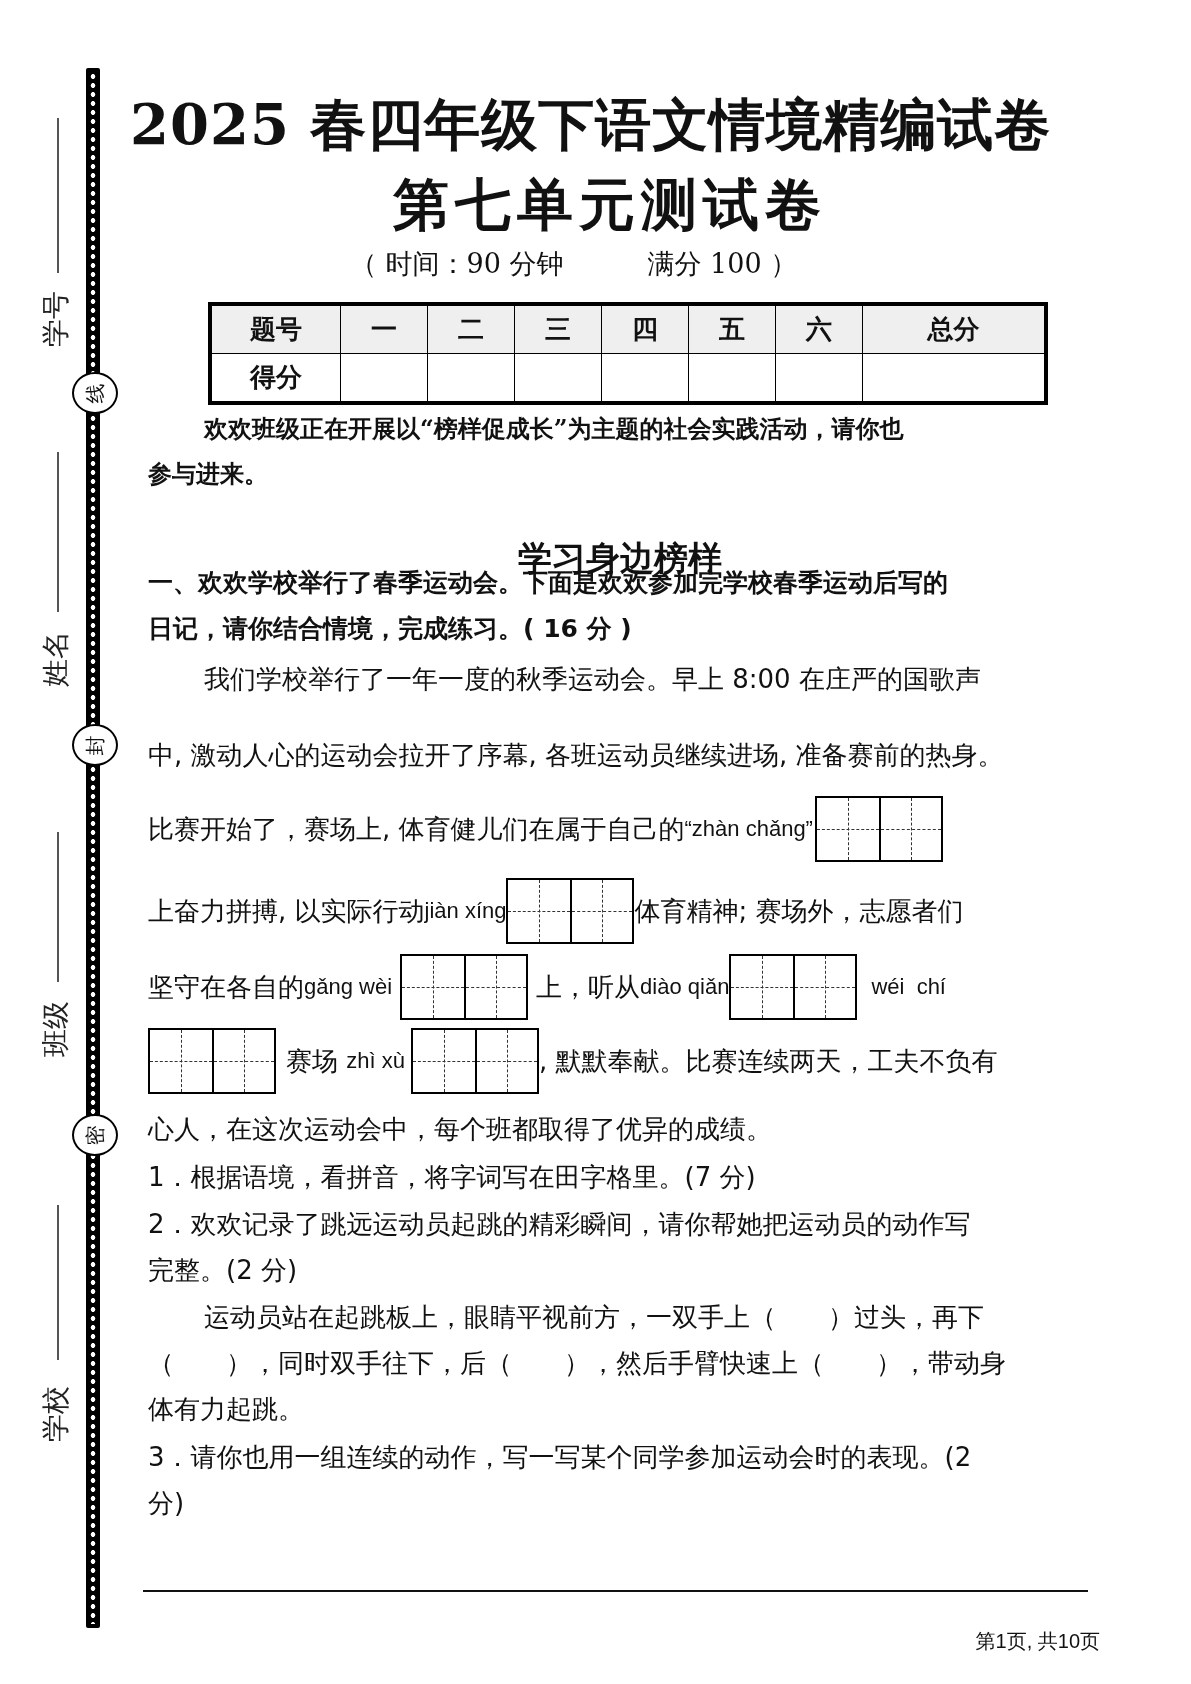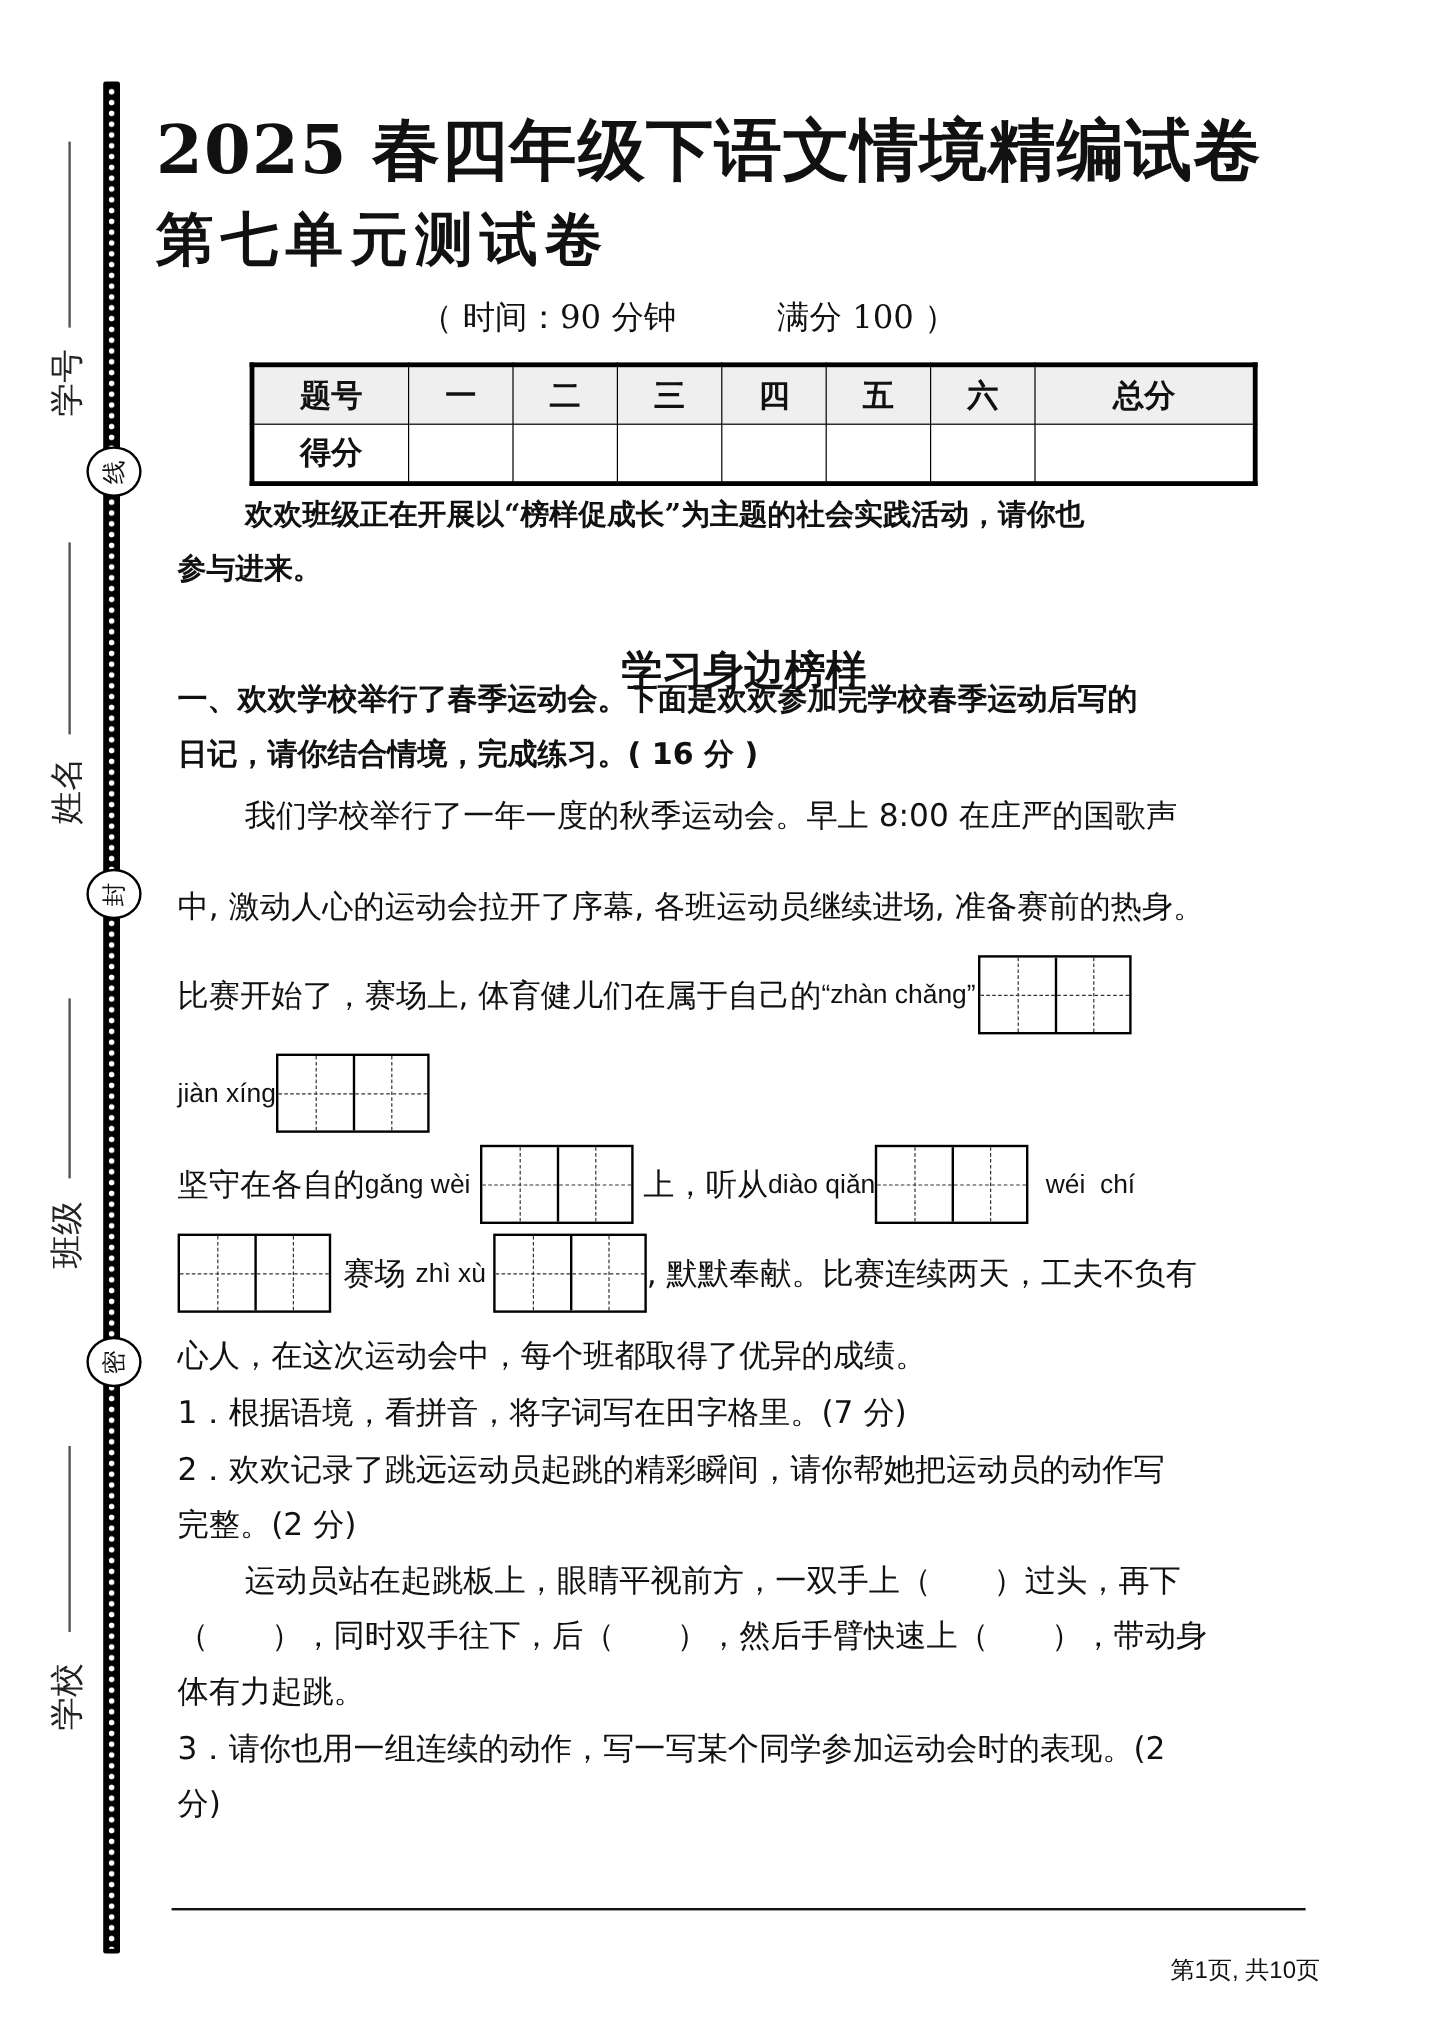--- a/index.html
+++ b/index.html
@@ -16,22 +16,22 @@
           border-radius: 50%; background: #fff; display: flex; align-items: center; justify-content: center;
           font-size: 20px; font-family: "DejaVu Sans", sans-serif; z-index: 2; }
   .seal span { display: inline-block; transform: rotate(-90deg); }
   .side-label { position: absolute; left: 28px; font-size: 28px; font-family: "DejaVu Sans", sans-serif;
                 color: #222; transform: rotate(-90deg); transform-origin: center; white-space: nowrap; }
   .side-line { position: absolute; left: 57px; width: 1.5px; background: #555; }
 
   
   .title1 { position: absolute; left: 130px; top: 88px; width: 960px; text-align: left;
             font-size: 56px; font-weight: bold; letter-spacing: 1px; font-family: "DejaVu Serif", serif; }
-  .title2 { position: absolute; left: 130px; top: 168px; width: 960px; text-align: left;
-            font-size: 48px; font-weight: bold; letter-spacing: 6px; font-family: Liberation Sans, sans-serif; }
+  .title2 { position: absolute; left: 130px; top: 168px; width: 960px; text-align: center;
+            font-size: 56px; font-weight: bold; letter-spacing: 6px; font-family: Liberation Sans, sans-serif; }
   .meta { position: absolute; left: 350px; top: 246px; font-size: 27px; font-family: "DejaVu Serif", serif; }
   .meta .gap { display: inline-block; width: 84px; }
 
   
   table.score { position: absolute; left: 208px; top: 302px; width: 840px; height: 96px;
                 border-collapse: collapse; border: 4px solid #000; font-family: "DejaVu Sans", sans-serif; }
   table.score td { border: 1.5px solid #000; text-align: center; font-size: 26px; font-weight: bold; }
   table.score tr.head td { background: #efefef; height: 45px; }
   table.score tr.row td { background: #fff; height: 45px; }
 
@@ -133,25 +133,27 @@
 <div class="line" style="top:798px; height:62px">
   <span>比赛开始了，赛场上, 体育健儿们在属于自己的</span>
   <span class="pinyin">“zhàn chǎng”</span>
   <span class="grid" style="margin-left:2px">
       <span class="cell"></span>
       <span class="cell"></span>
     </span>
 </div>
 
 <div class="line" style="top:880px; height:62px">
+  <span>上奋力拼搏, 以实际行动</span>
   <span class="pinyin">jiàn xíng</span>
   <span class="grid">
       <span class="cell"></span>
       <span class="cell"></span>
     </span>
+  <span>体育精神; 赛场外，志愿者们</span>
 </div>
 
 <div class="line" style="top:956px; height:62px">
   <span>坚守在各自的</span>
   <span class="pinyin">gǎng wèi</span>
   <span class="grid" style="margin-left:8px; margin-right:8px">
       <span class="cell"></span>
       <span class="cell"></span>
     </span>
   <span>上，听从</span>

